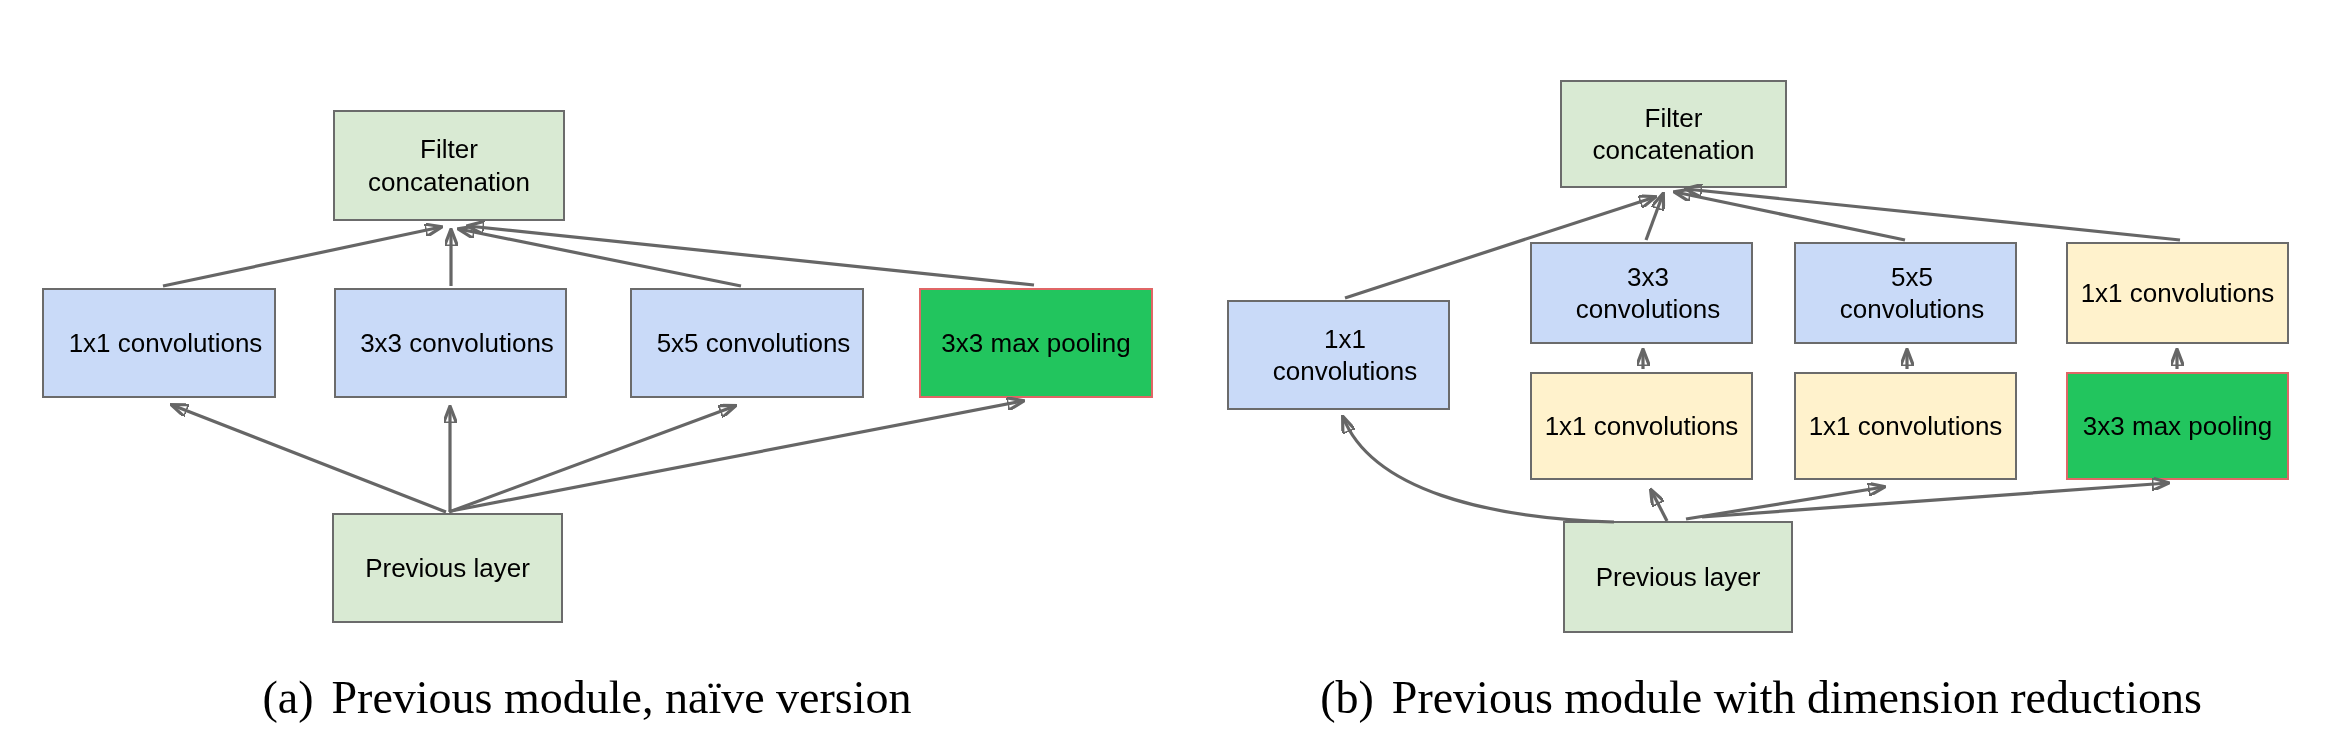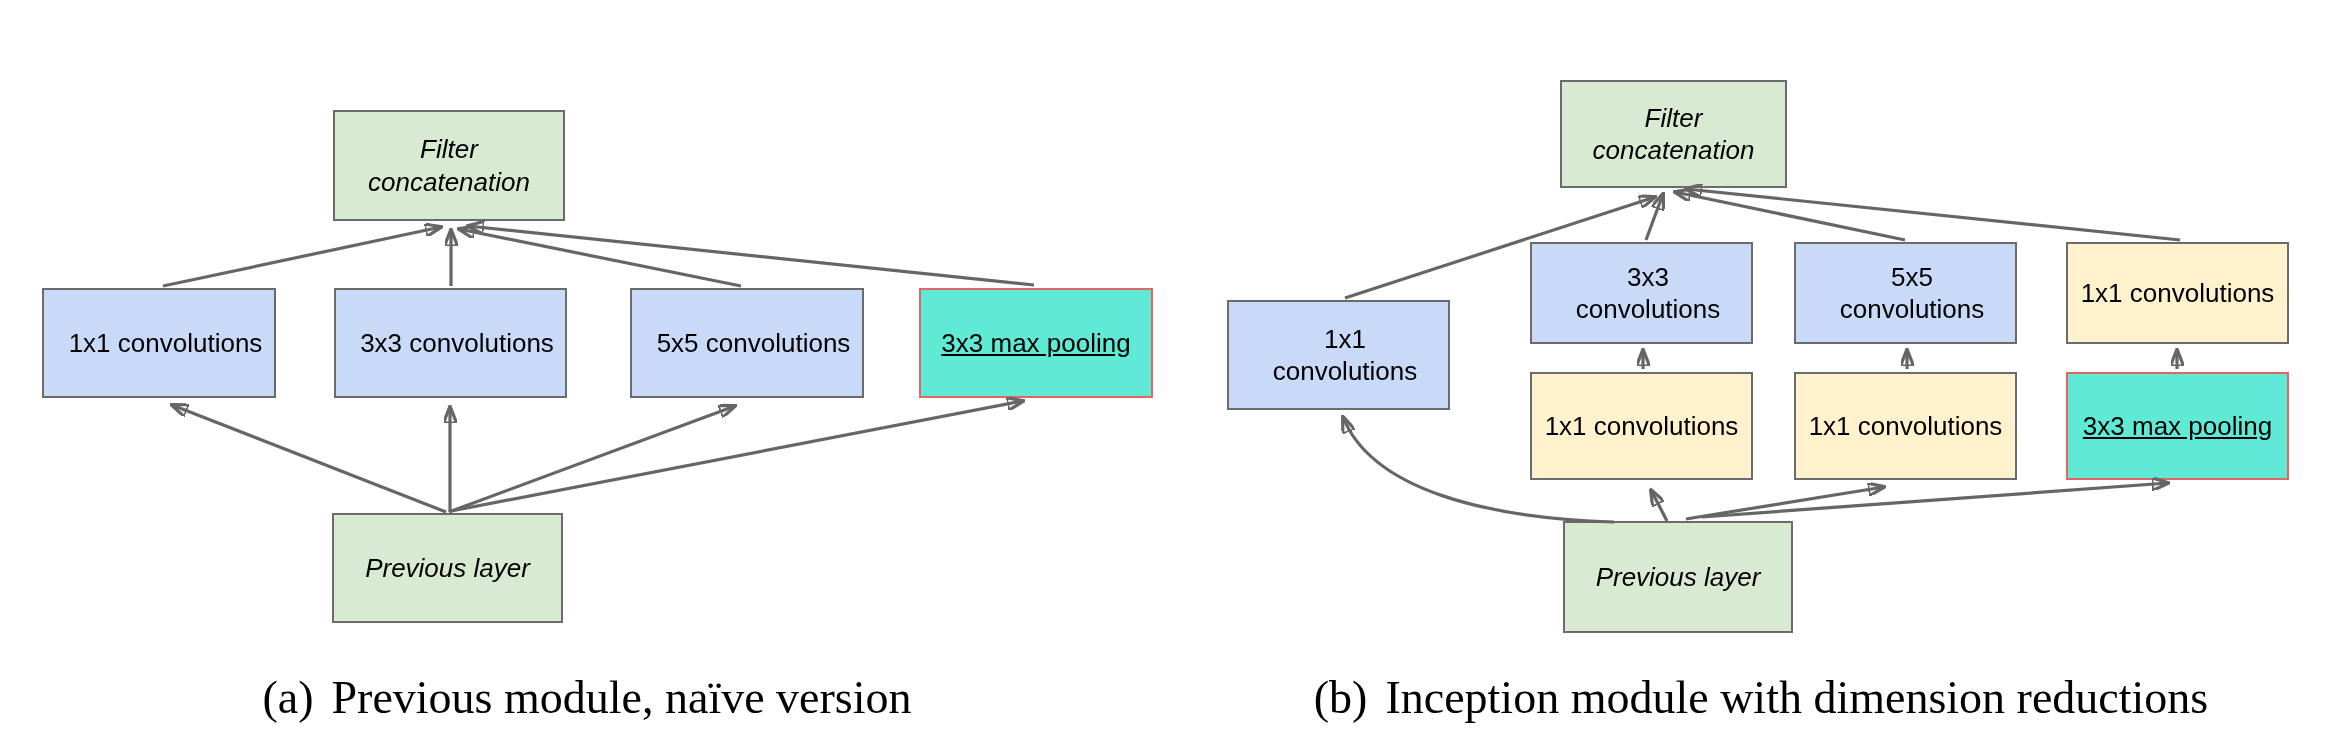--- a/index.html
+++ b/index.html
@@ -16,24 +16,24 @@
     border:2.5px solid #6b6b6b;
     display:flex;
     align-items:center;
     justify-content:center;
     text-align:center;
     font-size:26px;
     line-height:1.25;
     color:#000000;
     padding:0 8px;
   }
-  .green{background:#d9ead3;font-style:italic;}
+  .green{background:#d9ead3;}
   .blue{background:#c9daf8;padding-left:21px;}
   .yellow{background:#fff2cc;}
-  .red{background:#5eead4;border-color:#e06666;text-decoration:underline;}
+  .red{background:#22c55e;border-color:#e06666;}
 
   
   .a-filter{left:333px;top:110px;width:232px;height:111px;}
   .a-c1{left:42px;top:288px;width:234px;height:110px;}
   .a-c3{left:334px;top:288px;width:233px;height:110px;}
   .a-c5{left:630px;top:288px;width:234px;height:110px;}
   .a-mp{left:919px;top:288px;width:234px;height:110px;}
   .a-prev{left:332px;top:513px;width:231px;height:110px;}
 
   
@@ -127,16 +127,16 @@
     <path d="M 1905 240 L 1675 192" marker-end="url(#ah)"></path>
     <path d="M 2180 240 L 1686 189" marker-end="url(#ah)"></path>
   </svg>
 
   <div class="caption caption-a">
     <span class="cap-label">(a)</span>
     <span>Previous module, naïve version</span>
   </div>
   <div class="caption caption-b">
     <span class="cap-label">(b)</span>
-    <span>Inception module with dimension reductions</span>
+    <span>Previous module with dimension reductions</span>
   </div>
 
 </div>
 
 </body></html>

